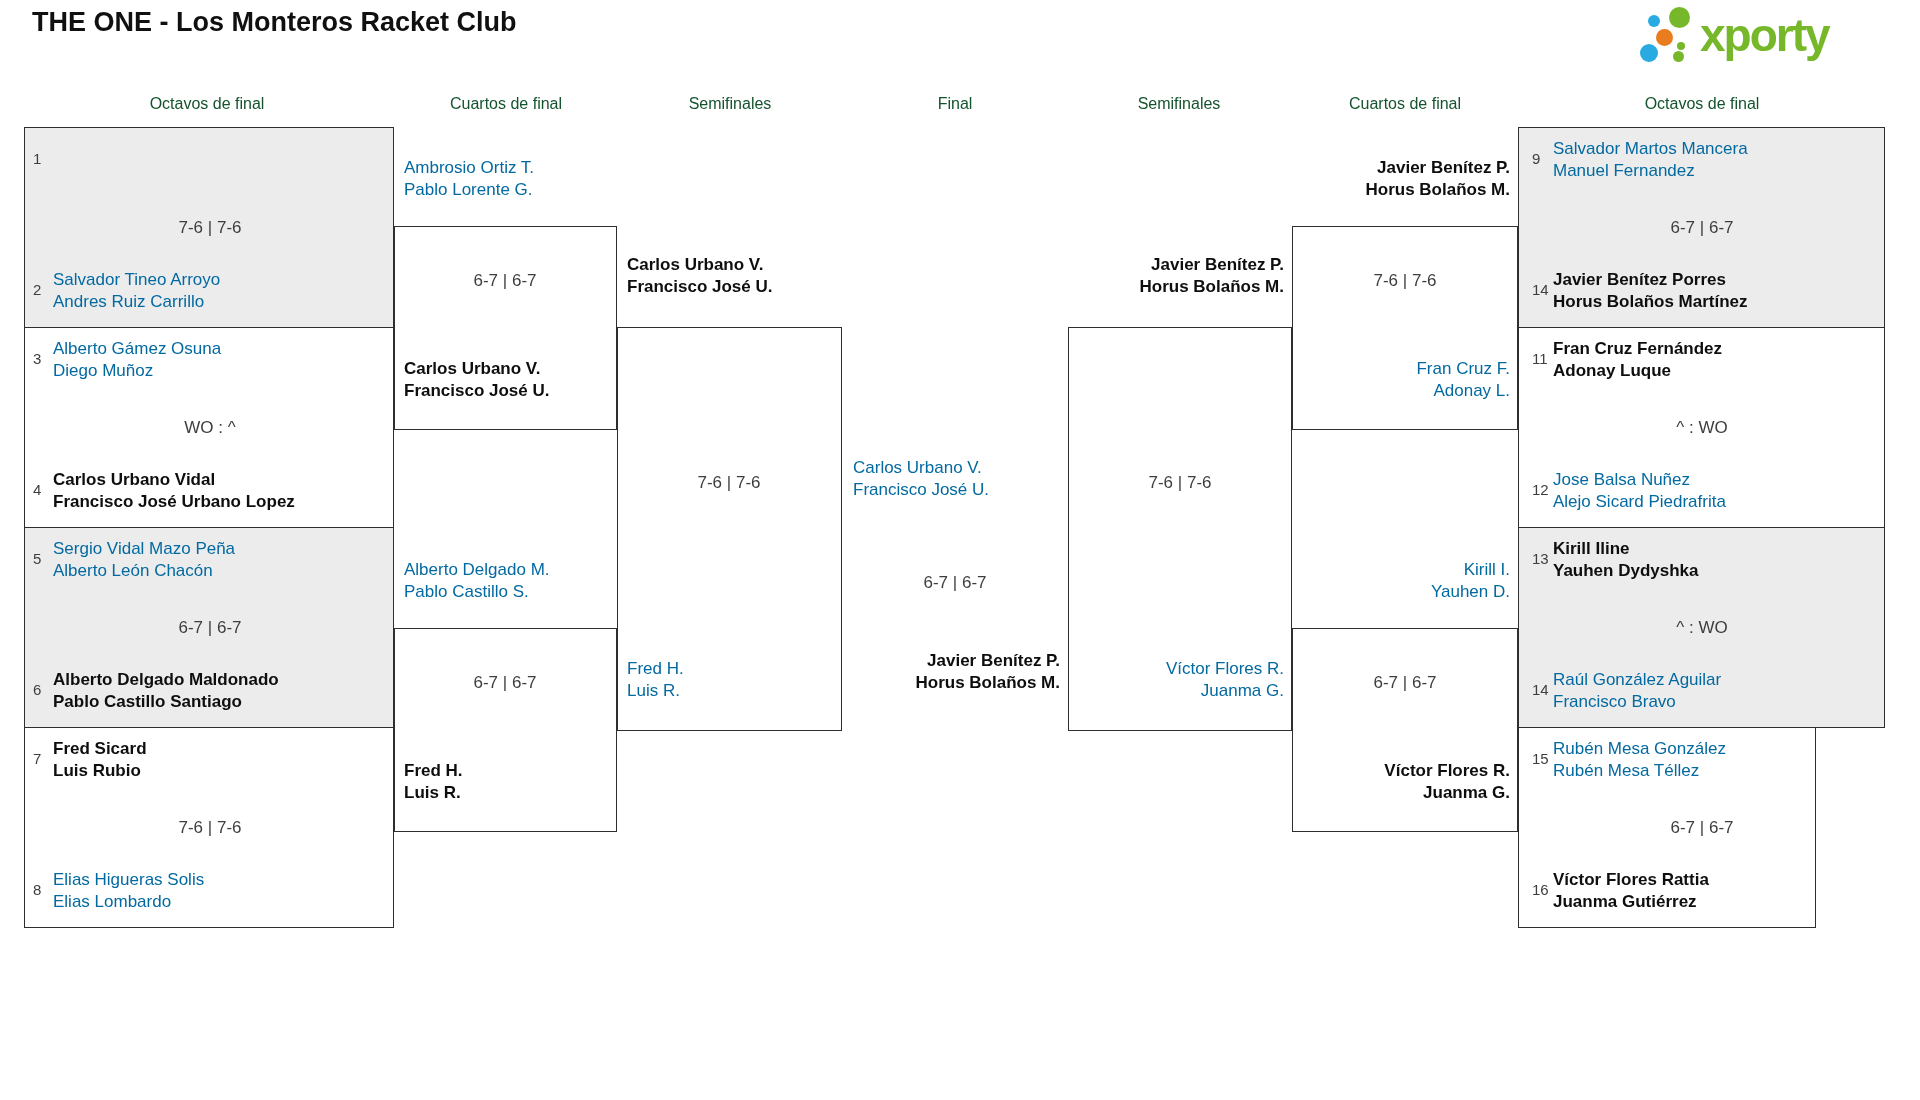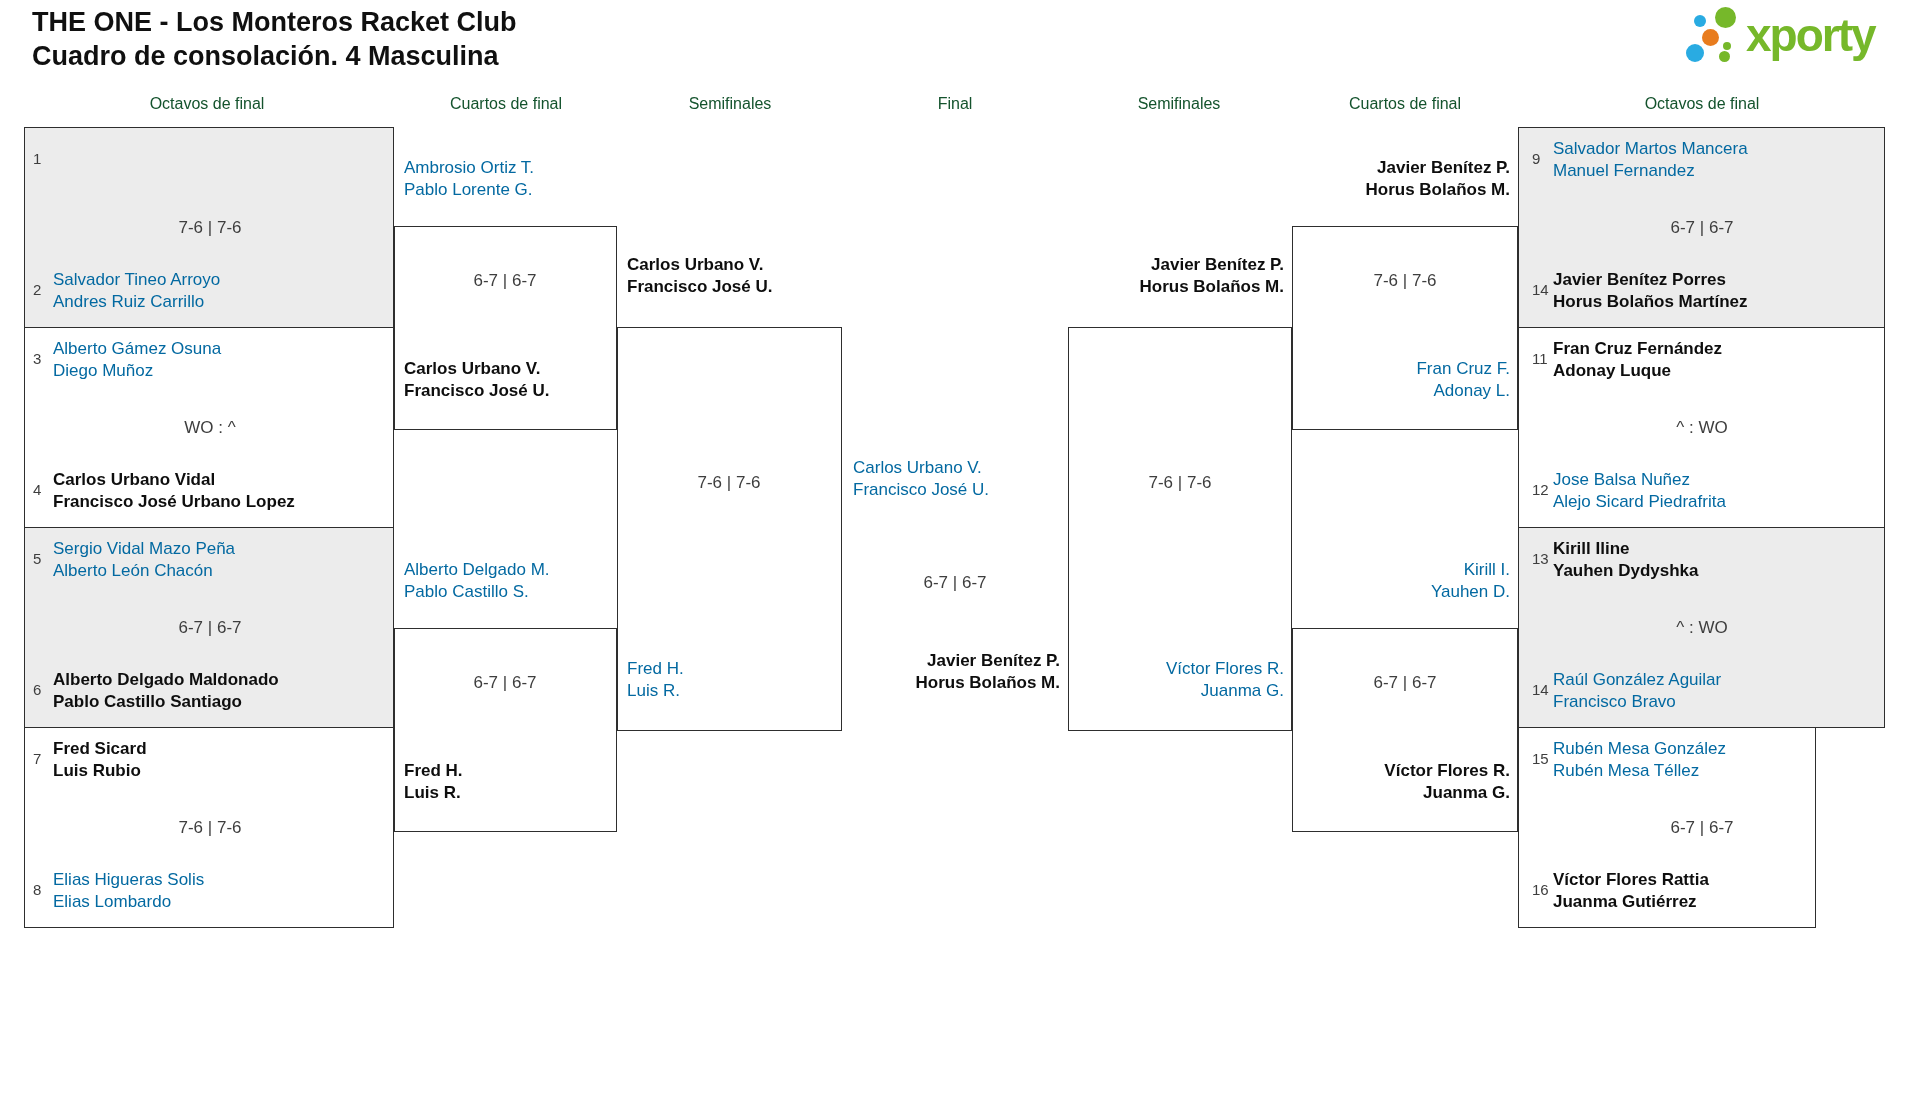--- a/index.html
+++ b/index.html
@@ -8,32 +8,31 @@
   .title{position:absolute;left:10px;top:5px;font-size:27px;line-height:34px;font-weight:700;color:#101010;}
   .hdr{position:absolute;top:95px;transform:translateX(-50%);font-size:16px;font-weight:400;color:#14532d;white-space:nowrap;}
   .box{position:absolute;border:1px solid #2e2e2e;box-sizing:border-box;background:transparent;}
   .box.gray{background:#ececec;}
   .seed{position:absolute;font-size:15px;line-height:22px;color:#3e3e3e;}
   .entry{position:absolute;font-size:17px;line-height:22px;color:#0369a1;white-space:nowrap;}
   .entry.ra{text-align:right;}
   .entry.bold{font-weight:700;color:#0e0e0e;}
   .score{position:absolute;transform:translateX(-50%);font-size:17px;line-height:22px;color:#3e3e3e;white-space:nowrap;}
   
-  .logo{position:absolute;left:1660px;top:2px;width:225px;height:72px;cursor:pointer;text-align:right;}
+  .logo{position:absolute;left:1614px;top:2px;width:225px;height:72px;cursor:pointer;text-align:right;}
   .dot{position:absolute;border-radius:50%;}
   .logo-text{position:absolute;left:64px;top:6px;font-size:46px;font-weight:700;letter-spacing:-2px;color:#76b82a;}
 </style>
 </head>
 <body>
 
 <div class="page">
 
   <div class="title">
     <div>THE ONE - Los Monteros Racket Club</div>
-    <div>Cuadro de consolación. 4 Masculina</div>
   </div>
 
   <div class="logo">
     <span class="dot" style="left:12px;top:13px;width:12px;height:12px;background:#29abe2;"></span>
     <span class="dot" style="left:33px;top:5px;width:21px;height:21px;background:#76b82a;"></span>
     <span class="dot" style="left:20px;top:27px;width:17px;height:17px;background:#e87c1e;"></span>
     <span class="dot" style="left:41px;top:40px;width:8px;height:8px;background:#76b82a;"></span>
     <span class="dot" style="left:4px;top:42px;width:18px;height:18px;background:#29abe2;"></span>
     <span class="dot" style="left:37px;top:49px;width:11px;height:11px;background:#76b82a;"></span>
     <span class="logo-text">xporty</span>

